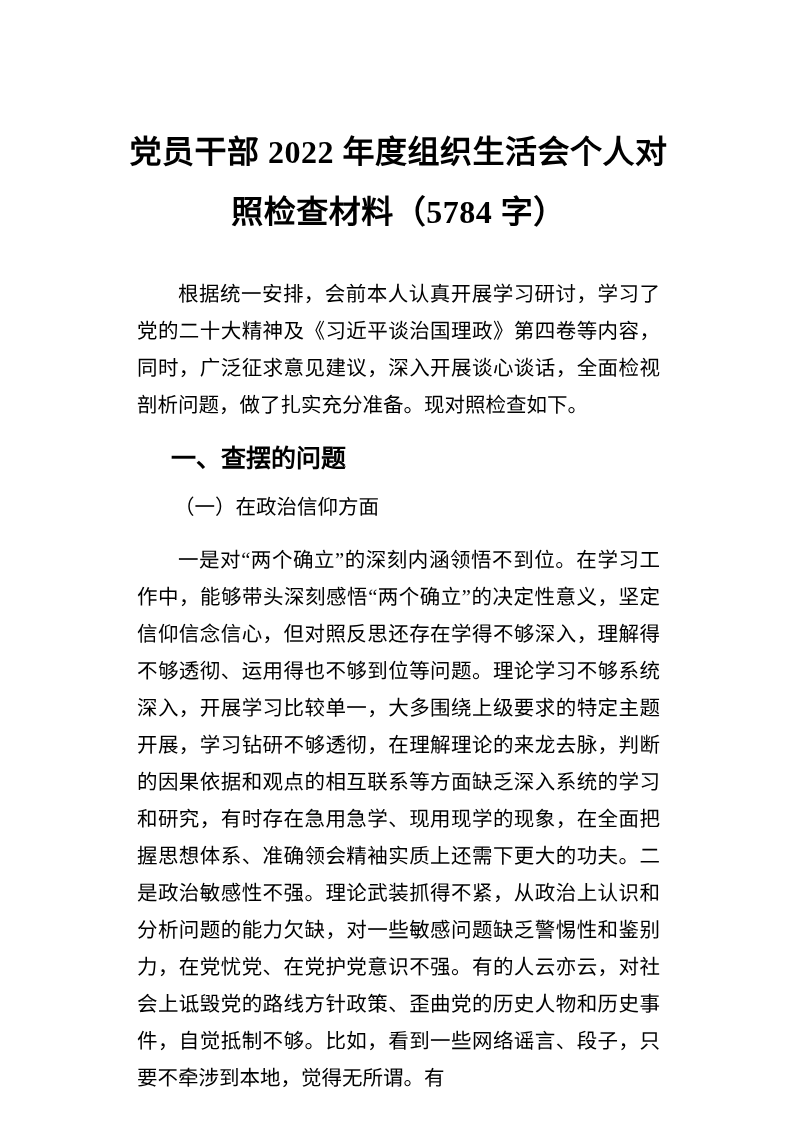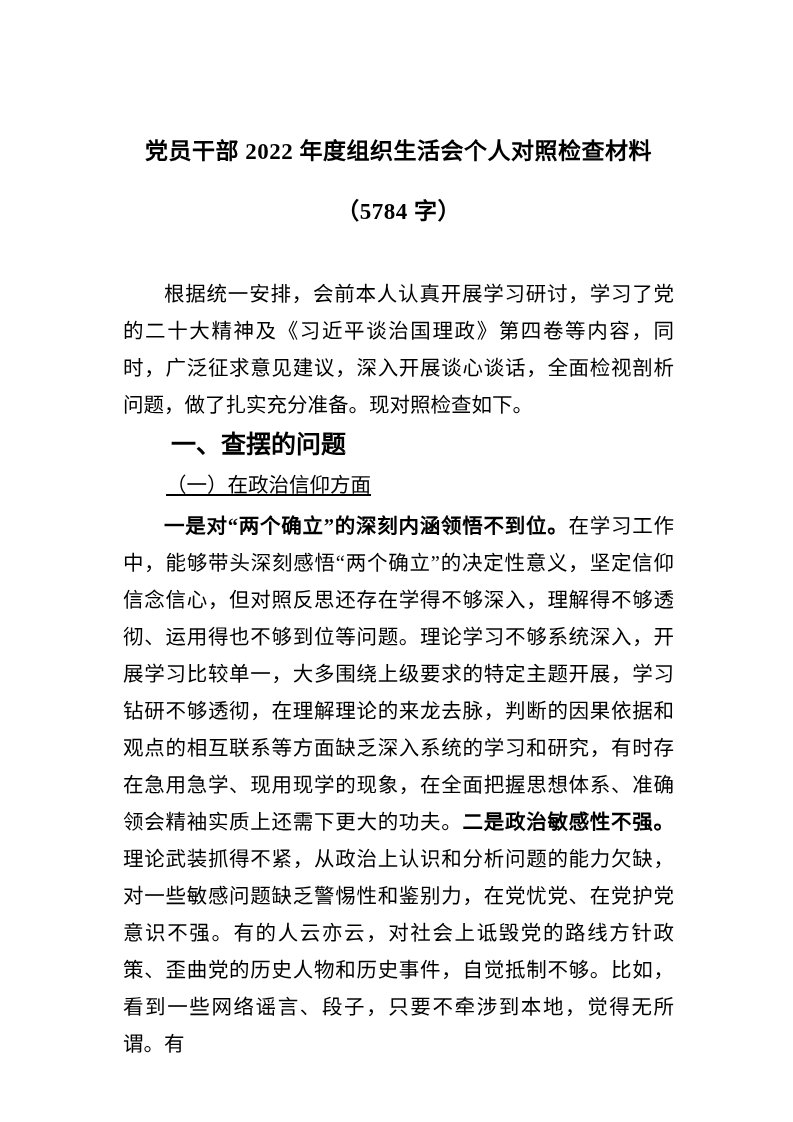--- a/index.html
+++ b/index.html
@@ -13,59 +13,58 @@
     height: 1122px;
     background: #ffffff;
     overflow: hidden;
     box-sizing: border-box;
     padding: 0 117px 0 121px;
     font-family: "Liberation Serif", serif;
     color: #000000;
   }
   .doc-title {
     margin: 122px 0 0 0;
-    font-size: 23px;
+    font-size: 32px;
     font-weight: 700;
     line-height: 60px;
     text-align: center;
     letter-spacing: 0.5px;
     font-family: "Liberation Serif", serif;
   }
   .para {
-    margin: 2px;
+    margin: 16px;
     font-size: 20.5px;
     line-height: 37px;
     text-align: justify;
     text-justify: inter-character;
     text-indent: 2em;
     word-break: normal;
     overflow-wrap: break-word;
   }
   .intro {
     margin-top: 34px;
   }
   .section-heading {
     margin: 0;
     font-size: 25px;
     line-height: 37px;
     font-weight: 700;
     text-indent: 2em;
     font-family: "Liberation Sans", sans-serif;
   }
   .subsection-heading {
-    margin: 4px;
+    margin: 12px;
     font-size: 20.5px;
     line-height: 37px;
     font-weight: 400;
     text-indent: 2em;
     font-family: "Liberation Serif", serif;
-    text-decoration: underline;
   }
   .lead {
-    font-weight: 700;
+    font-weight: 400;
   }
 </style>
 </head>
 <body>
 
 <div class="page">
 
   <h1 class="doc-title">党员干部 2022 年度组织生活会个人对照检查材料（5784 字）</h1>
 
   <p class="para intro">根据统一安排，会前本人认真开展学习研讨，学习了党的二十大精神及《习近平谈治国理政》第四卷等内容，同时，广泛征求意见建议，深入开展谈心谈话，全面检视剖析问题，做了扎实充分准备。现对照检查如下。</p>

